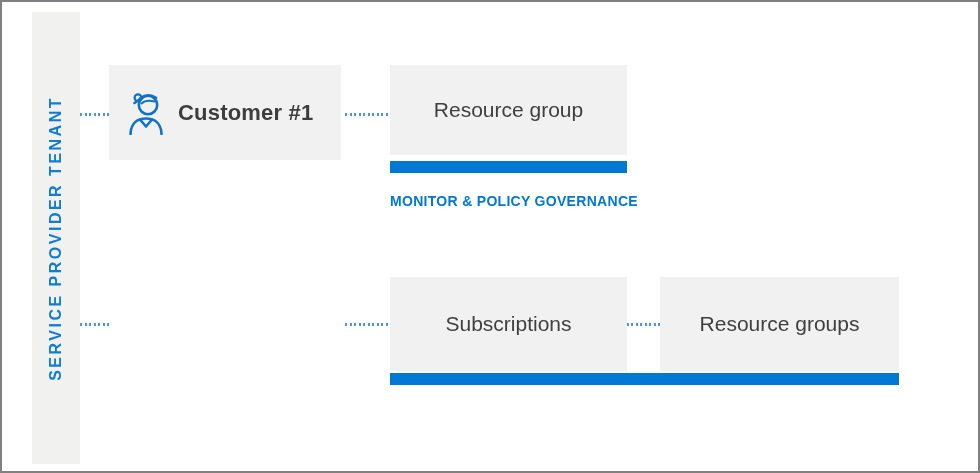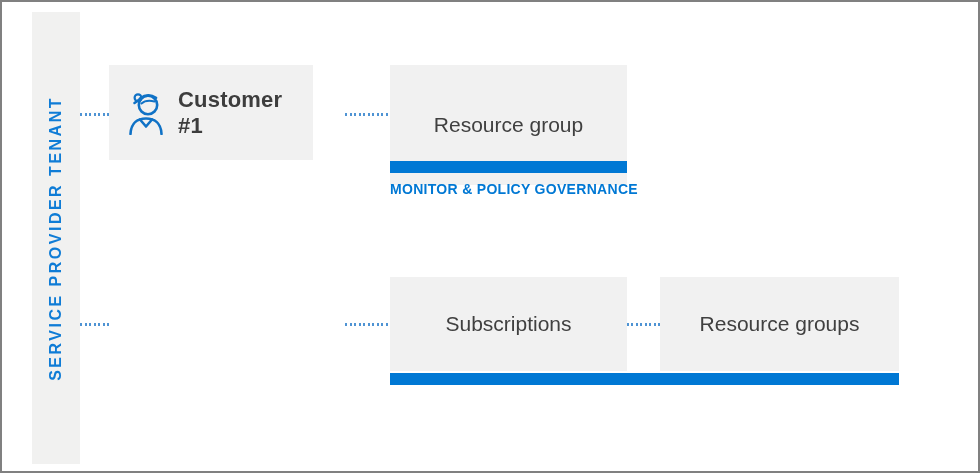--- a/index.html
+++ b/index.html
@@ -45,21 +45,21 @@
   .c1a { left: 78px;  top: 111px; width: 30px; }
   .c1b { left: 343px; top: 111px; width: 47px; }
   .c2a { left: 78px;  top: 321px; width: 30px; }
   .c2b { left: 343px; top: 321px; width: 47px; }
   .c2c { left: 620px; top: 321px; width: 42px; }
 
   
   .customer-box {
     position: absolute;
     left: 107px;
-    width: 204px; height: 95px;
+    width: 232px; height: 95px;
     background: #f1f1f1;
     display: flex;
     align-items: center;
     padding-left: 18px;
   }
   .customer-box.row1 { top: 63px; }
   .customer-box.row2 { top: 275px; }
   .icon { width: 38px; height: 44px; color: #1072c6; flex: 0 0 auto; margin-right: 13px; }
   .icon svg { width: 100%; height: 100%; display: block; }
   .customer-label {
@@ -72,38 +72,39 @@
   
   .resource-box {
     position: absolute;
     background: #f1f1f1;
     display: flex;
     align-items: center;
     justify-content: center;
     font-size: 21px;
     color: #404040;
   }
-  .rg1  { left: 388px; top: 63px;  width: 237px; height: 120px; }
+  .rg1  { left: 388px; top: 63px;  width: 237px; height: 90px; }
   .sub2 { left: 388px; top: 275px; width: 237px; height: 94px; }
   .rg2  { left: 658px; top: 275px; width: 239px; height: 94px; }
 
   
   .scope-bar { position: absolute; height: 12px; background: #0078d4; }
   .bar1 { left: 388px; top: 159px; width: 237px; }
   .bar2 { left: 388px; top: 371px; width: 509px; }
 
   
   .scope-label {
     position: absolute;
     text-align: center;
     white-space: nowrap;
     font-size: 14px;
     font-weight: 700;
     letter-spacing: 0.3px;
     color: #0078d4;
+    margin-top: 12px;
   }
   .label1 { left: 388px; top: 179px; width: 237px; }
   .label2 { left: 388px; top: 393px; width: 509px; }
 </style>
 </head>
 <body>
 
 <div class="canvas">
 
   <div class="sidebar">

